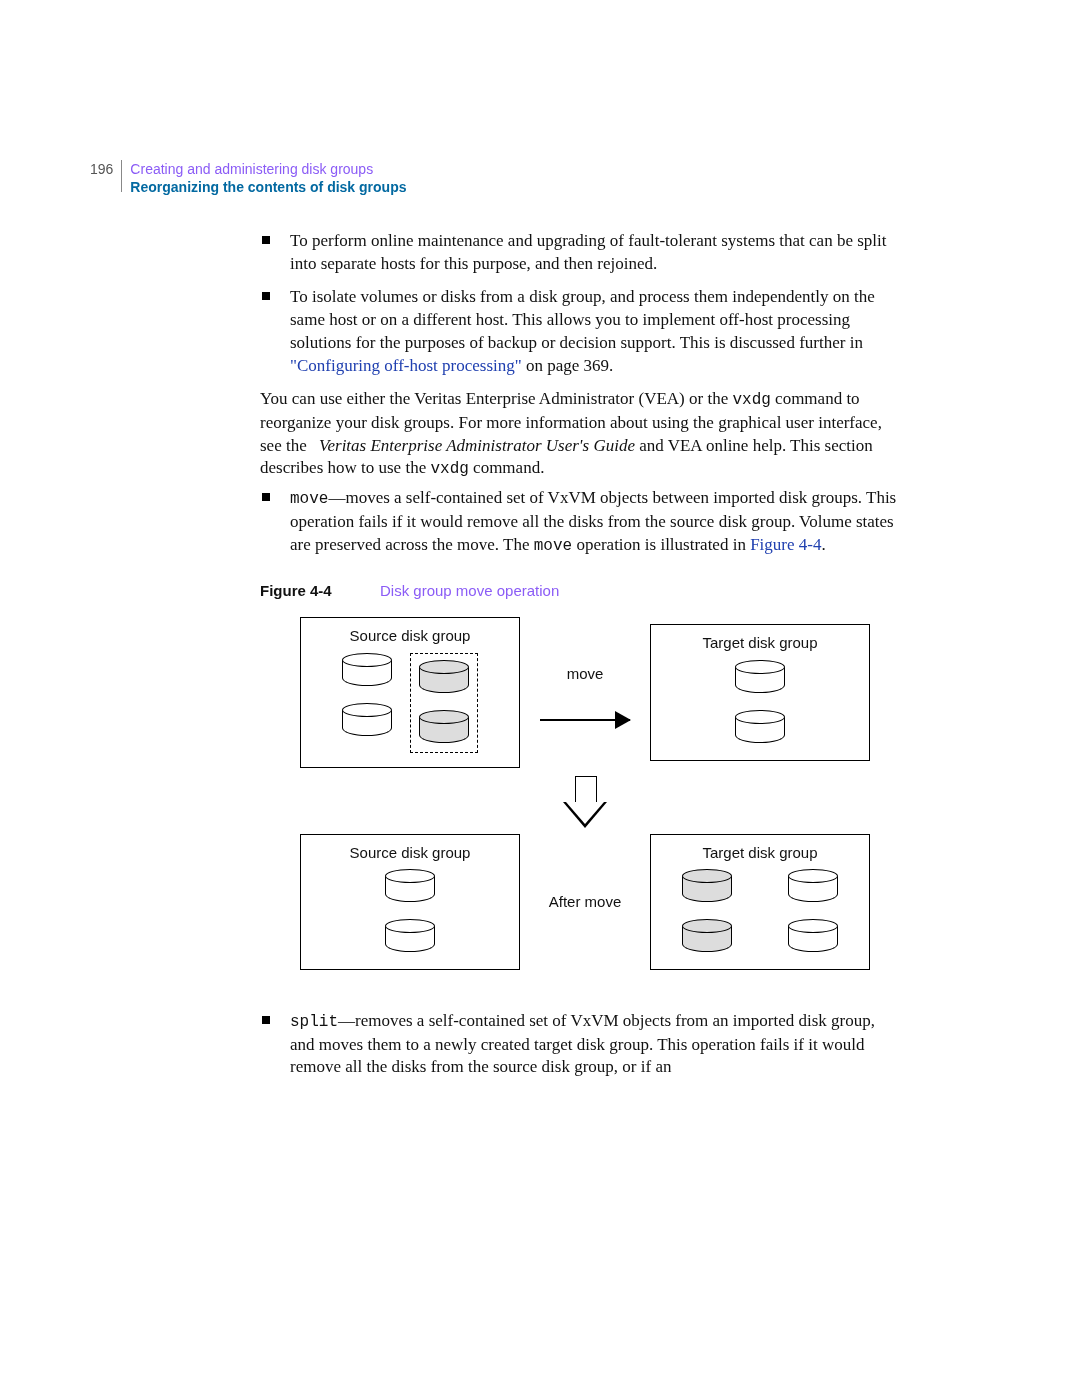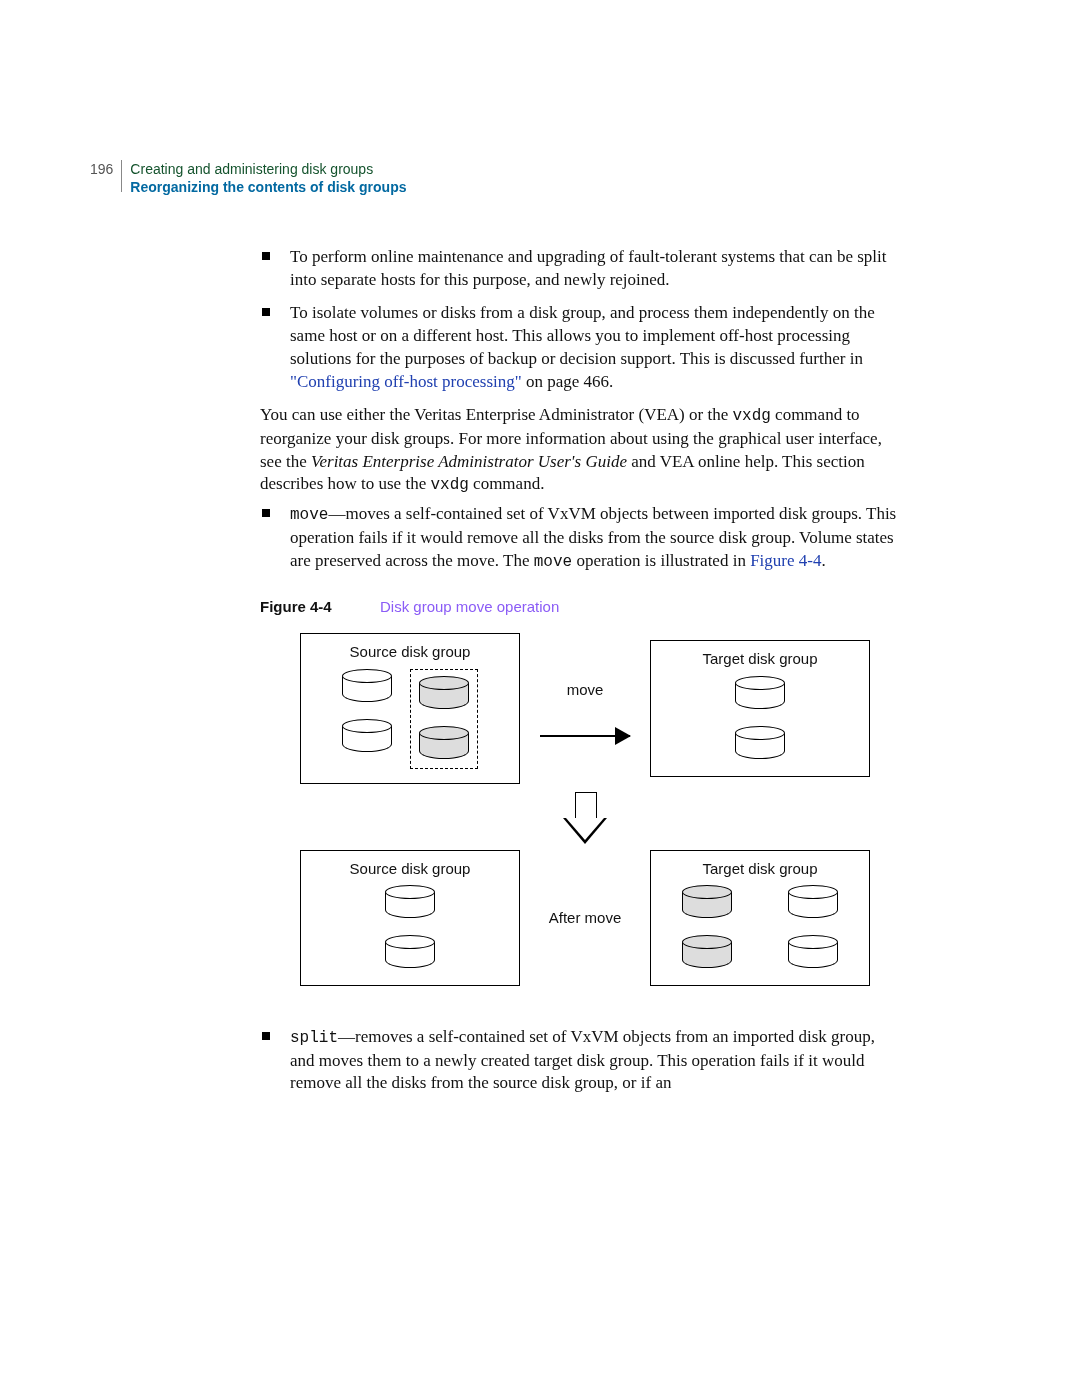--- a/index.html
+++ b/index.html
@@ -10,57 +10,57 @@
     color: #111;
     width: 1080px;
   }
   .page {
     padding: 160px 90px 120px 90px;
     box-sizing: border-box;
   }
   .header {
     display: flex;
     align-items: flex-start;
-    margin-bottom: 50px;
+    margin-bottom: 34px;
     font-family: Arial, Helvetica, sans-serif;
   }
   .page-num {
     font-size: 14px;
     color: #555;
     padding-right: 8px;
     line-height: 1.3;
   }
   .header-sep {
     border-left: 1px solid #888;
     height: 32px;
     margin-right: 8px;
   }
   .header-text {
     font-size: 14px;
     line-height: 1.3;
   }
-  .header-text .chap { color: #14532d; }
+  .header-text .chap { color: #8b5cf6; }
   .header-text .sect { color: #0369a1; font-weight: 600; }
   .body-col {
     margin-left: 170px;
     width: 640px;
     font-size: 17px;
     line-height: 1.35;
   }
   ul.bullets { list-style: none; padding: 0; margin: 0 0 6px 0; }
   ul.bullets > li { position: relative; padding-left: 30px; margin-bottom: 10px; }
   ul.bullets > li::before {
     content: "";
     position: absolute; left: 2px; top: 6px;
     width: 8px; height: 8px; background: #000;
   }
   p { margin: 0 0 6px 0; }
   .link { color: #2040b0; }
   .code { font-family: "Courier New", monospace; font-size: 16px; }
-  .italic { font-style: italic; }
+  .italic { font-style: italic; margin-left: 8px; }
   .figure-caption {
     display: flex;
     margin-top: 24px;
     margin-bottom: 16px;
     font-family: Arial, Helvetica, sans-serif;
     font-size: 15px;
   }
   .figure-caption .fignum { font-weight: 700; width: 120px; }
   .figure-caption .figtitle { color: #8b5cf6; }
   .figure {
@@ -143,23 +143,23 @@
     <div class="page-num">196</div>
     <div class="header-sep"></div>
     <div class="header-text">
       <div class="chap">Creating and administering disk groups</div>
       <div class="sect">Reorganizing the contents of disk groups</div>
     </div>
   </div>
 
   <div class="body-col">
     <ul class="bullets">
-      <li><span>To perform online maintenance and upgrading of fault-tolerant systems that can be split into separate hosts for this purpose, and newly rejoined.</span></li>
+      <li><span>To perform online maintenance and upgrading of fault-tolerant systems that can be split into separate hosts for this purpose, and then rejoined.</span></li>
       <li>
-        <span>To isolate volumes or disks from a disk group, and process them independently on the same host or on a different host. This allows you to implement off-host processing solutions for the purposes of backup or decision support. This is discussed further in </span><span class="link">"Configuring off-host processing"</span><span> on page 466.</span>
+        <span>To isolate volumes or disks from a disk group, and process them independently on the same host or on a different host. This allows you to implement off-host processing solutions for the purposes of backup or decision support. This is discussed further in </span><span class="link">"Configuring off-host processing"</span><span> on page 369.</span>
       </li>
     </ul>
 
     <p>
       <span>You can use either the Veritas Enterprise Administrator (VEA) or the </span><span class="code">vxdg</span><span> command to reorganize your disk groups. For more information about using the graphical user interface, see the </span><span class="italic">Veritas Enterprise Administrator User's Guide</span><span> and VEA online help. This section describes how to use the </span><span class="code">vxdg</span><span> command.</span>
     </p>
 
 
     <ul class="bullets">
       <li>

